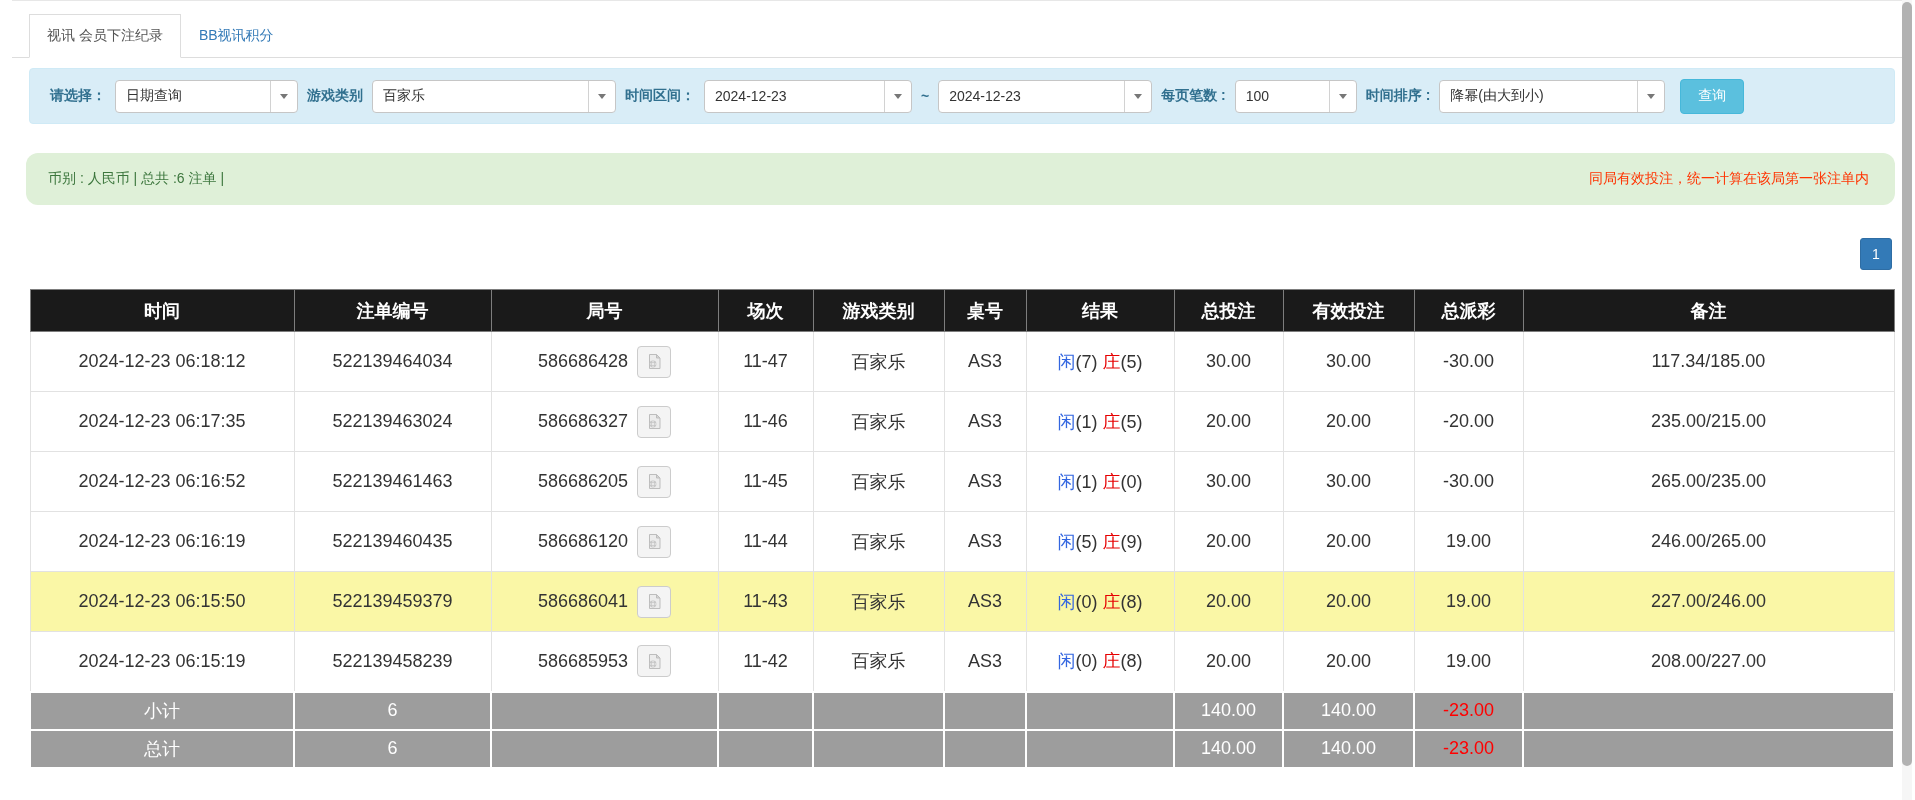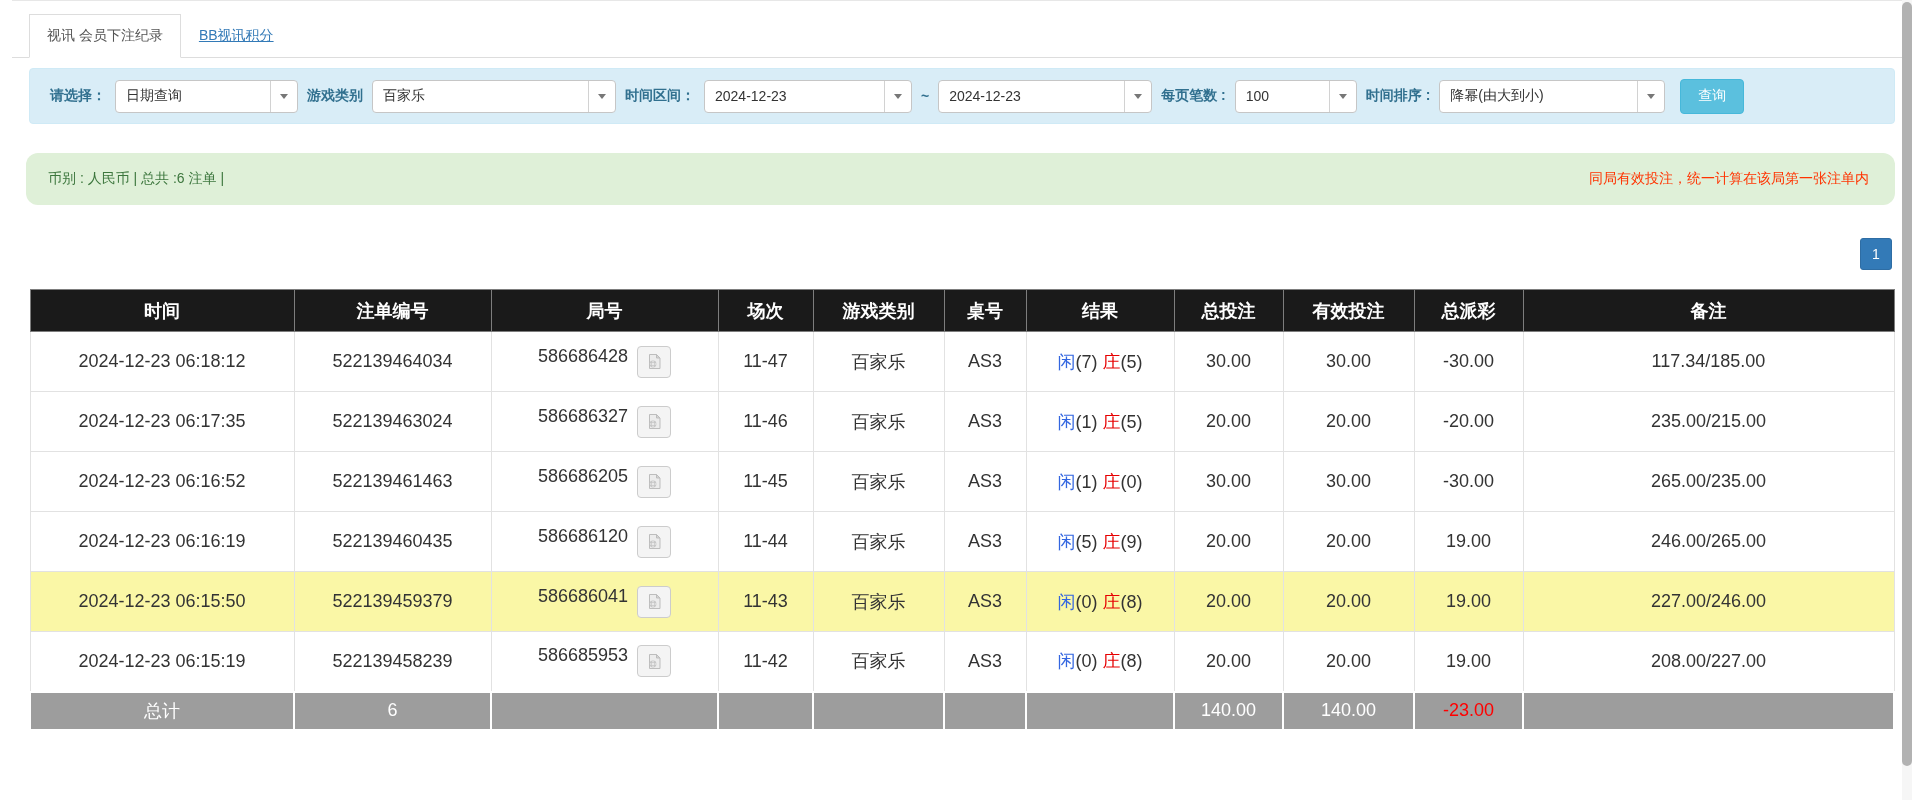--- a/index.html
+++ b/index.html
@@ -8,21 +8,21 @@
     background: #fff; overflow: hidden;
     font-family: "Liberation Sans", "DejaVu Sans", sans-serif;
     font-size: 14px; color: #333;
   }
   .page { position: absolute; top: 0; left: 12px; width: 1899px; border-top: 1px solid #e7e7e7; }
 
   
   .tabstrip { display: flex; align-items: flex-end; height: 57px; border-bottom: 1px solid #ddd; padding-left: 17px; }
   .tab { padding: 12px 17px; cursor: pointer; margin-bottom: -1px; white-space: nowrap; }
   .tab.active { background: #fff; border: 1px solid #ddd; border-bottom: 1px solid #fff; color: #555; }
-  .tab.link { color: #337ab7; border: 1px solid transparent; text-decoration: underline; }
+  .tab.link { color: #337ab7; border: 1px solid transparent; }
 
   
   .filterbar { margin: 10px 16px 0 17px; height: 56px; background: #d9edf7; border: 1px solid #cfeaf6;
     border-radius: 4px; display: flex; align-items: center; gap: 9px; padding: 0 14px 0 20px; }
   .flabel { color: #31708f; font-weight: bold; white-space: nowrap; }
   .select { height: 33px; background: #fff; border: 1px solid #c6c6c6; border-radius: 4px;
     display: flex; align-items: center; cursor: pointer; flex: none; }
   .sel-text { flex: 1; padding: 0 10px; white-space: nowrap; overflow: hidden; color: #333; text-align: left; }
   .caret-box { width: 27px; align-self: stretch; border-left: 1px solid #d2d2d2; display: flex; align-items: center; justify-content: center; }
   .caret { width: 0; height: 0; border-left: 4px solid transparent; border-right: 4px solid transparent; border-top: 5px solid #777; }
@@ -48,21 +48,21 @@
     text-align: center; font-size: 18px; }
   .grid th { background: #1a1a1a; color: #fff; font-weight: bold; height: 42px; border: 1px solid #7d7d7d; }
   .grid td { height: 60px; border: 1px solid #e2e2e2; color: #333; background: #fff; }
   .grid tr.hl td { background: #faf7a6; }
   .blue { color: #3470d6; }
   .red { color: #ff0000; }
   .p-blue { color: #3366e0; }
   .b-red { color: #e60000; }
   .grid tfoot td { background: #9d9d9d; color: #fff; border: 2px solid #fff; height: 38px; }
   .grid tfoot td.red { color: #ff0000; }
-  .round-wrap { display: inline-flex; align-items: flex-start; justify-content: center; }
+  .round-wrap { display: inline-flex; align-items: center; justify-content: center; }
   .video-btn { width: 34px; height: 32px; border: 1px solid #ccc; border-radius: 4px; background: #f4f4f4;
     display: inline-flex; align-items: center; justify-content: center; margin-left: 9px; cursor: pointer; padding: 0; }
 
   
   .scrollbar { position: absolute; top: 0; right: 3px; width: 10px; height: 800px; background: #f6f6f6; }
   .scroll-thumb { position: absolute; top: 2px; left: 0; width: 10px; height: 764px; background: #b2b2b2; border-radius: 5px; }
 </style>
 </head>
 <body>
 
@@ -325,32 +325,45 @@
           <td>AS3</td>
           <td><span><span class="p-blue">闲</span><span>(0)</span> <span class="b-red">庄</span><span>(8)</span></span></td>
           <td class="blue">20.00</td>
           <td>20.00</td>
           <td>19.00</td>
           <td>208.00/227.00</td>
         </tr>
       </tbody>
     <tfoot id="tfoot">
         <tr>
-          <td>总计</td>
+          <td>小计</td>
           <td>6</td>
           <td></td>
           <td></td>
           <td></td>
           <td></td>
           <td></td>
           <td>140.00</td>
           <td>140.00</td>
           <td class="red">-23.00</td>
           <td></td>
         </tr>
+        <tr>
+          <td>总计</td>
+          <td>6</td>
+          <td></td>
+          <td></td>
+          <td></td>
+          <td></td>
+          <td></td>
+          <td>140.00</td>
+          <td>140.00</td>
+          <td class="red">-23.00</td>
+          <td></td>
+        </tr>
       </tfoot>
   </table>
 
 </div>
 
 <div class="scrollbar">
   <div class="scroll-thumb"></div>
 </div>
 
 </body></html>

